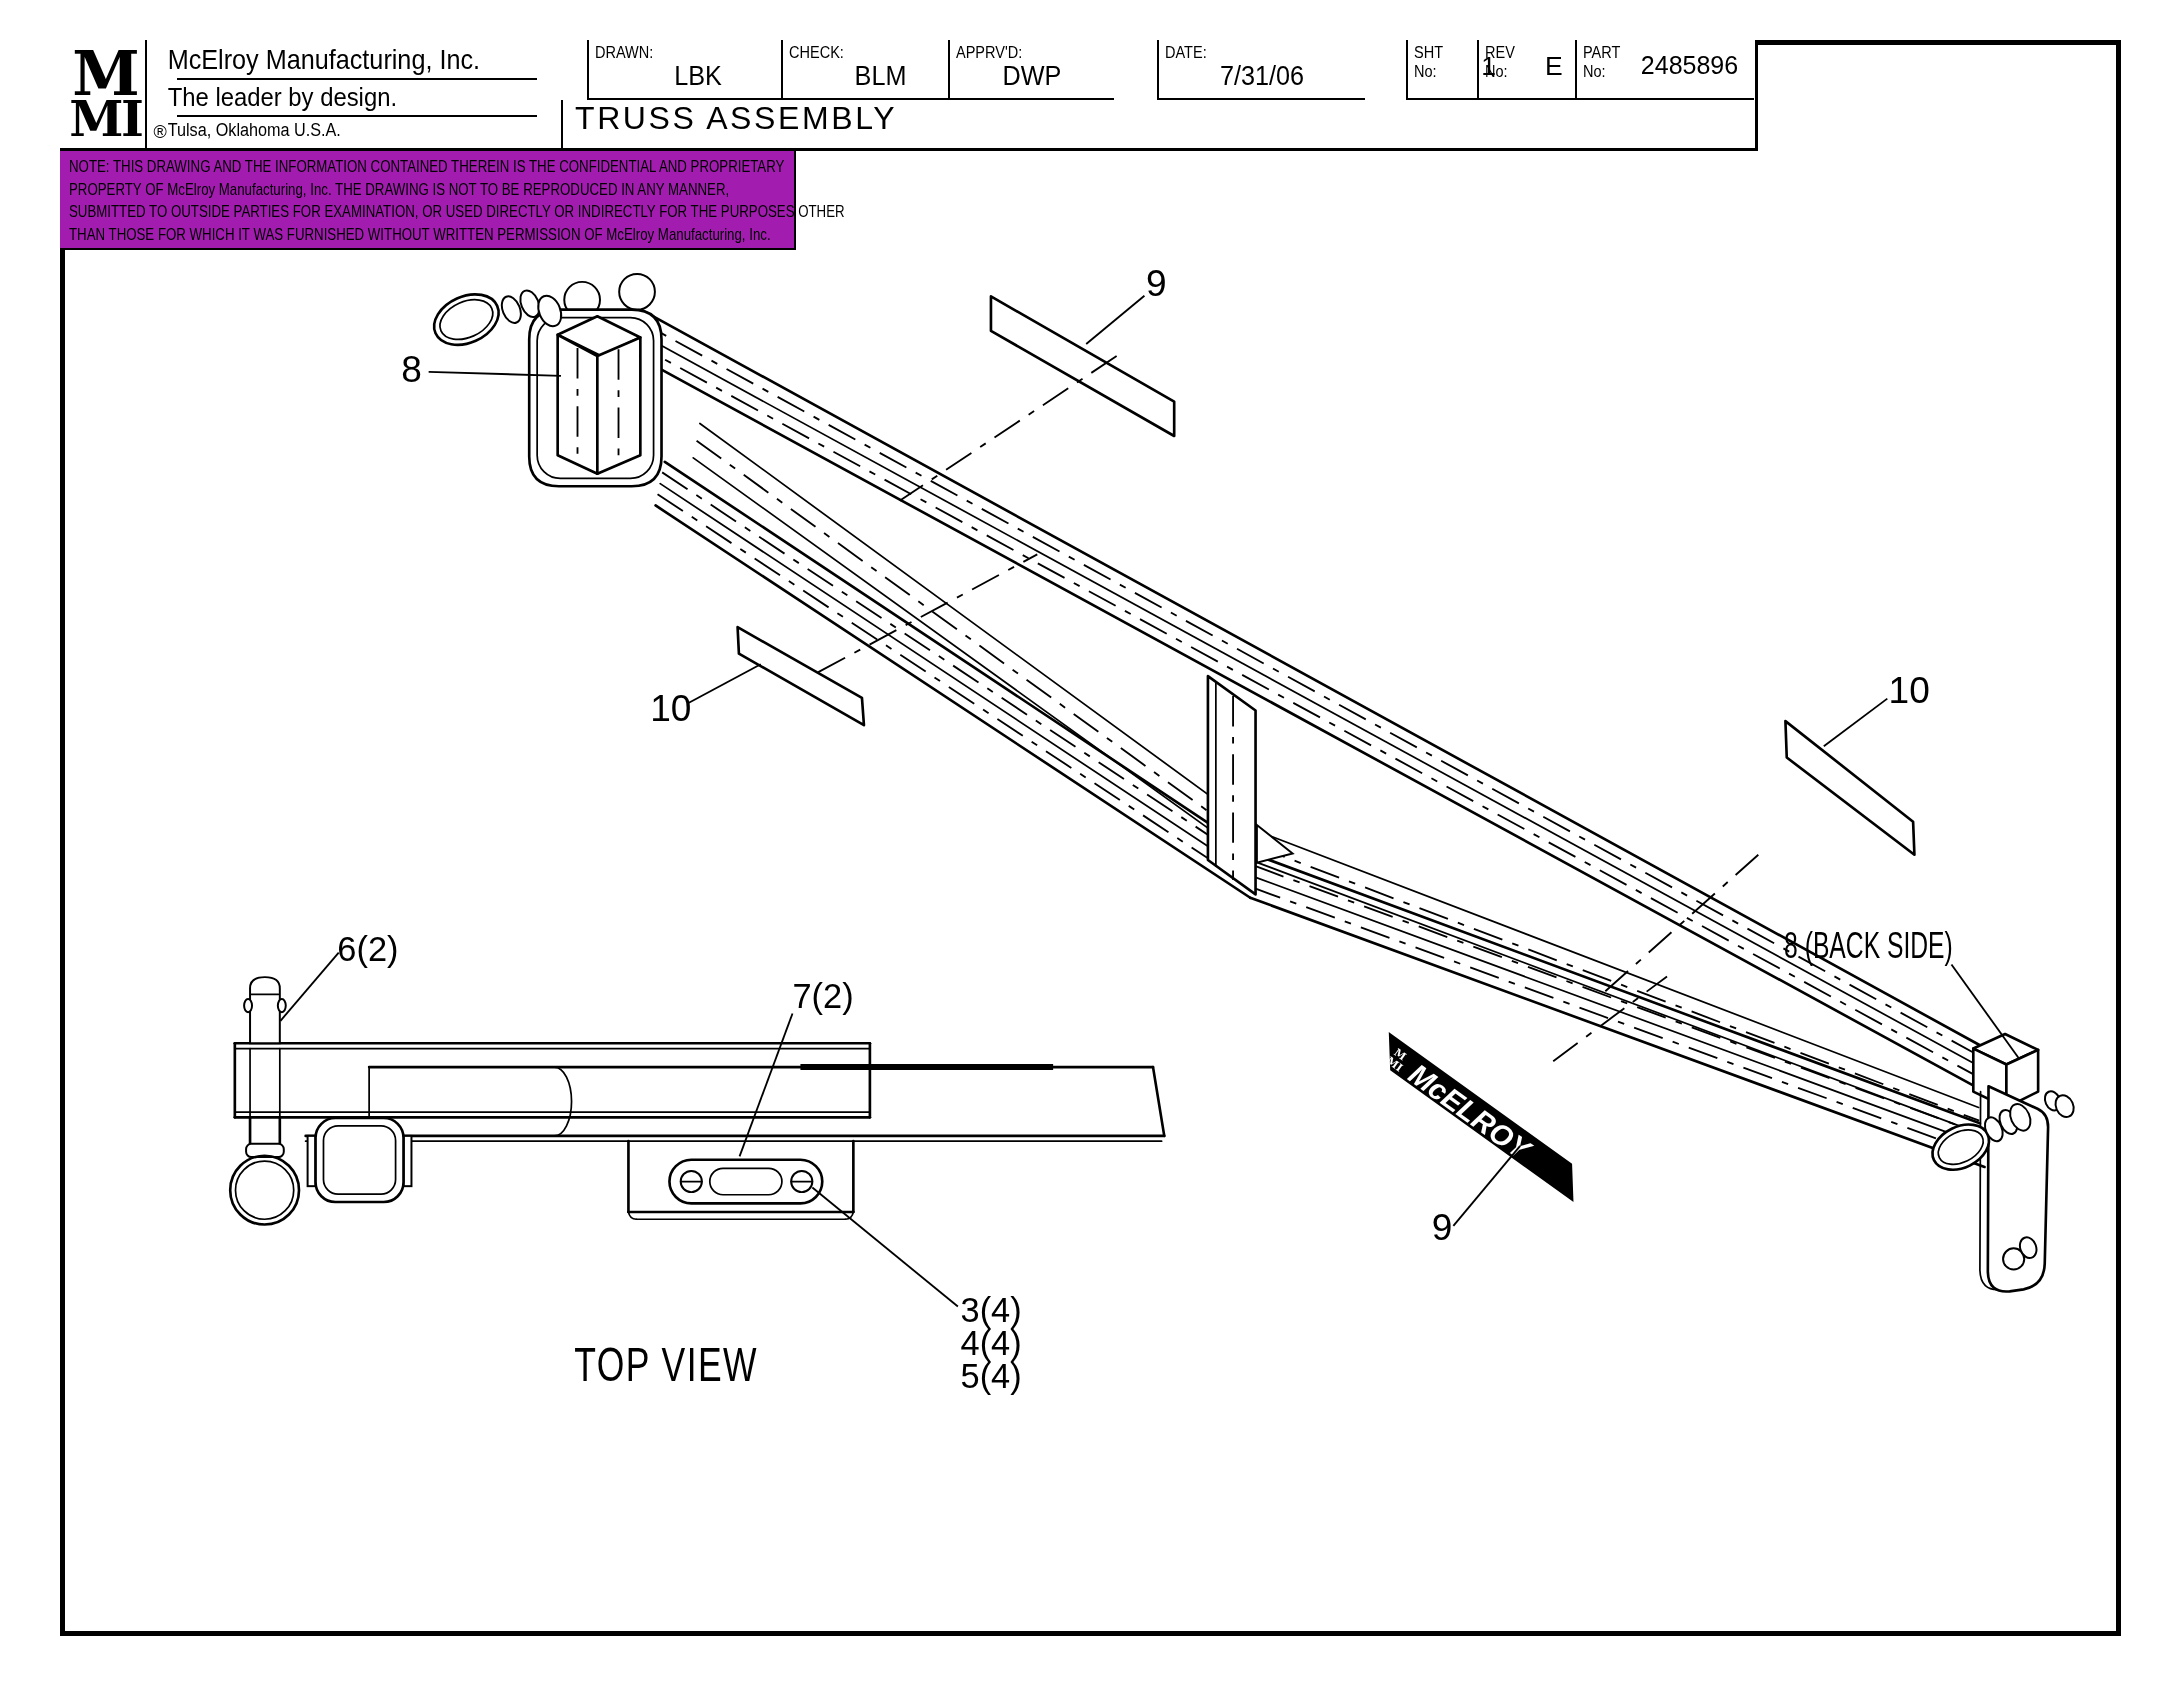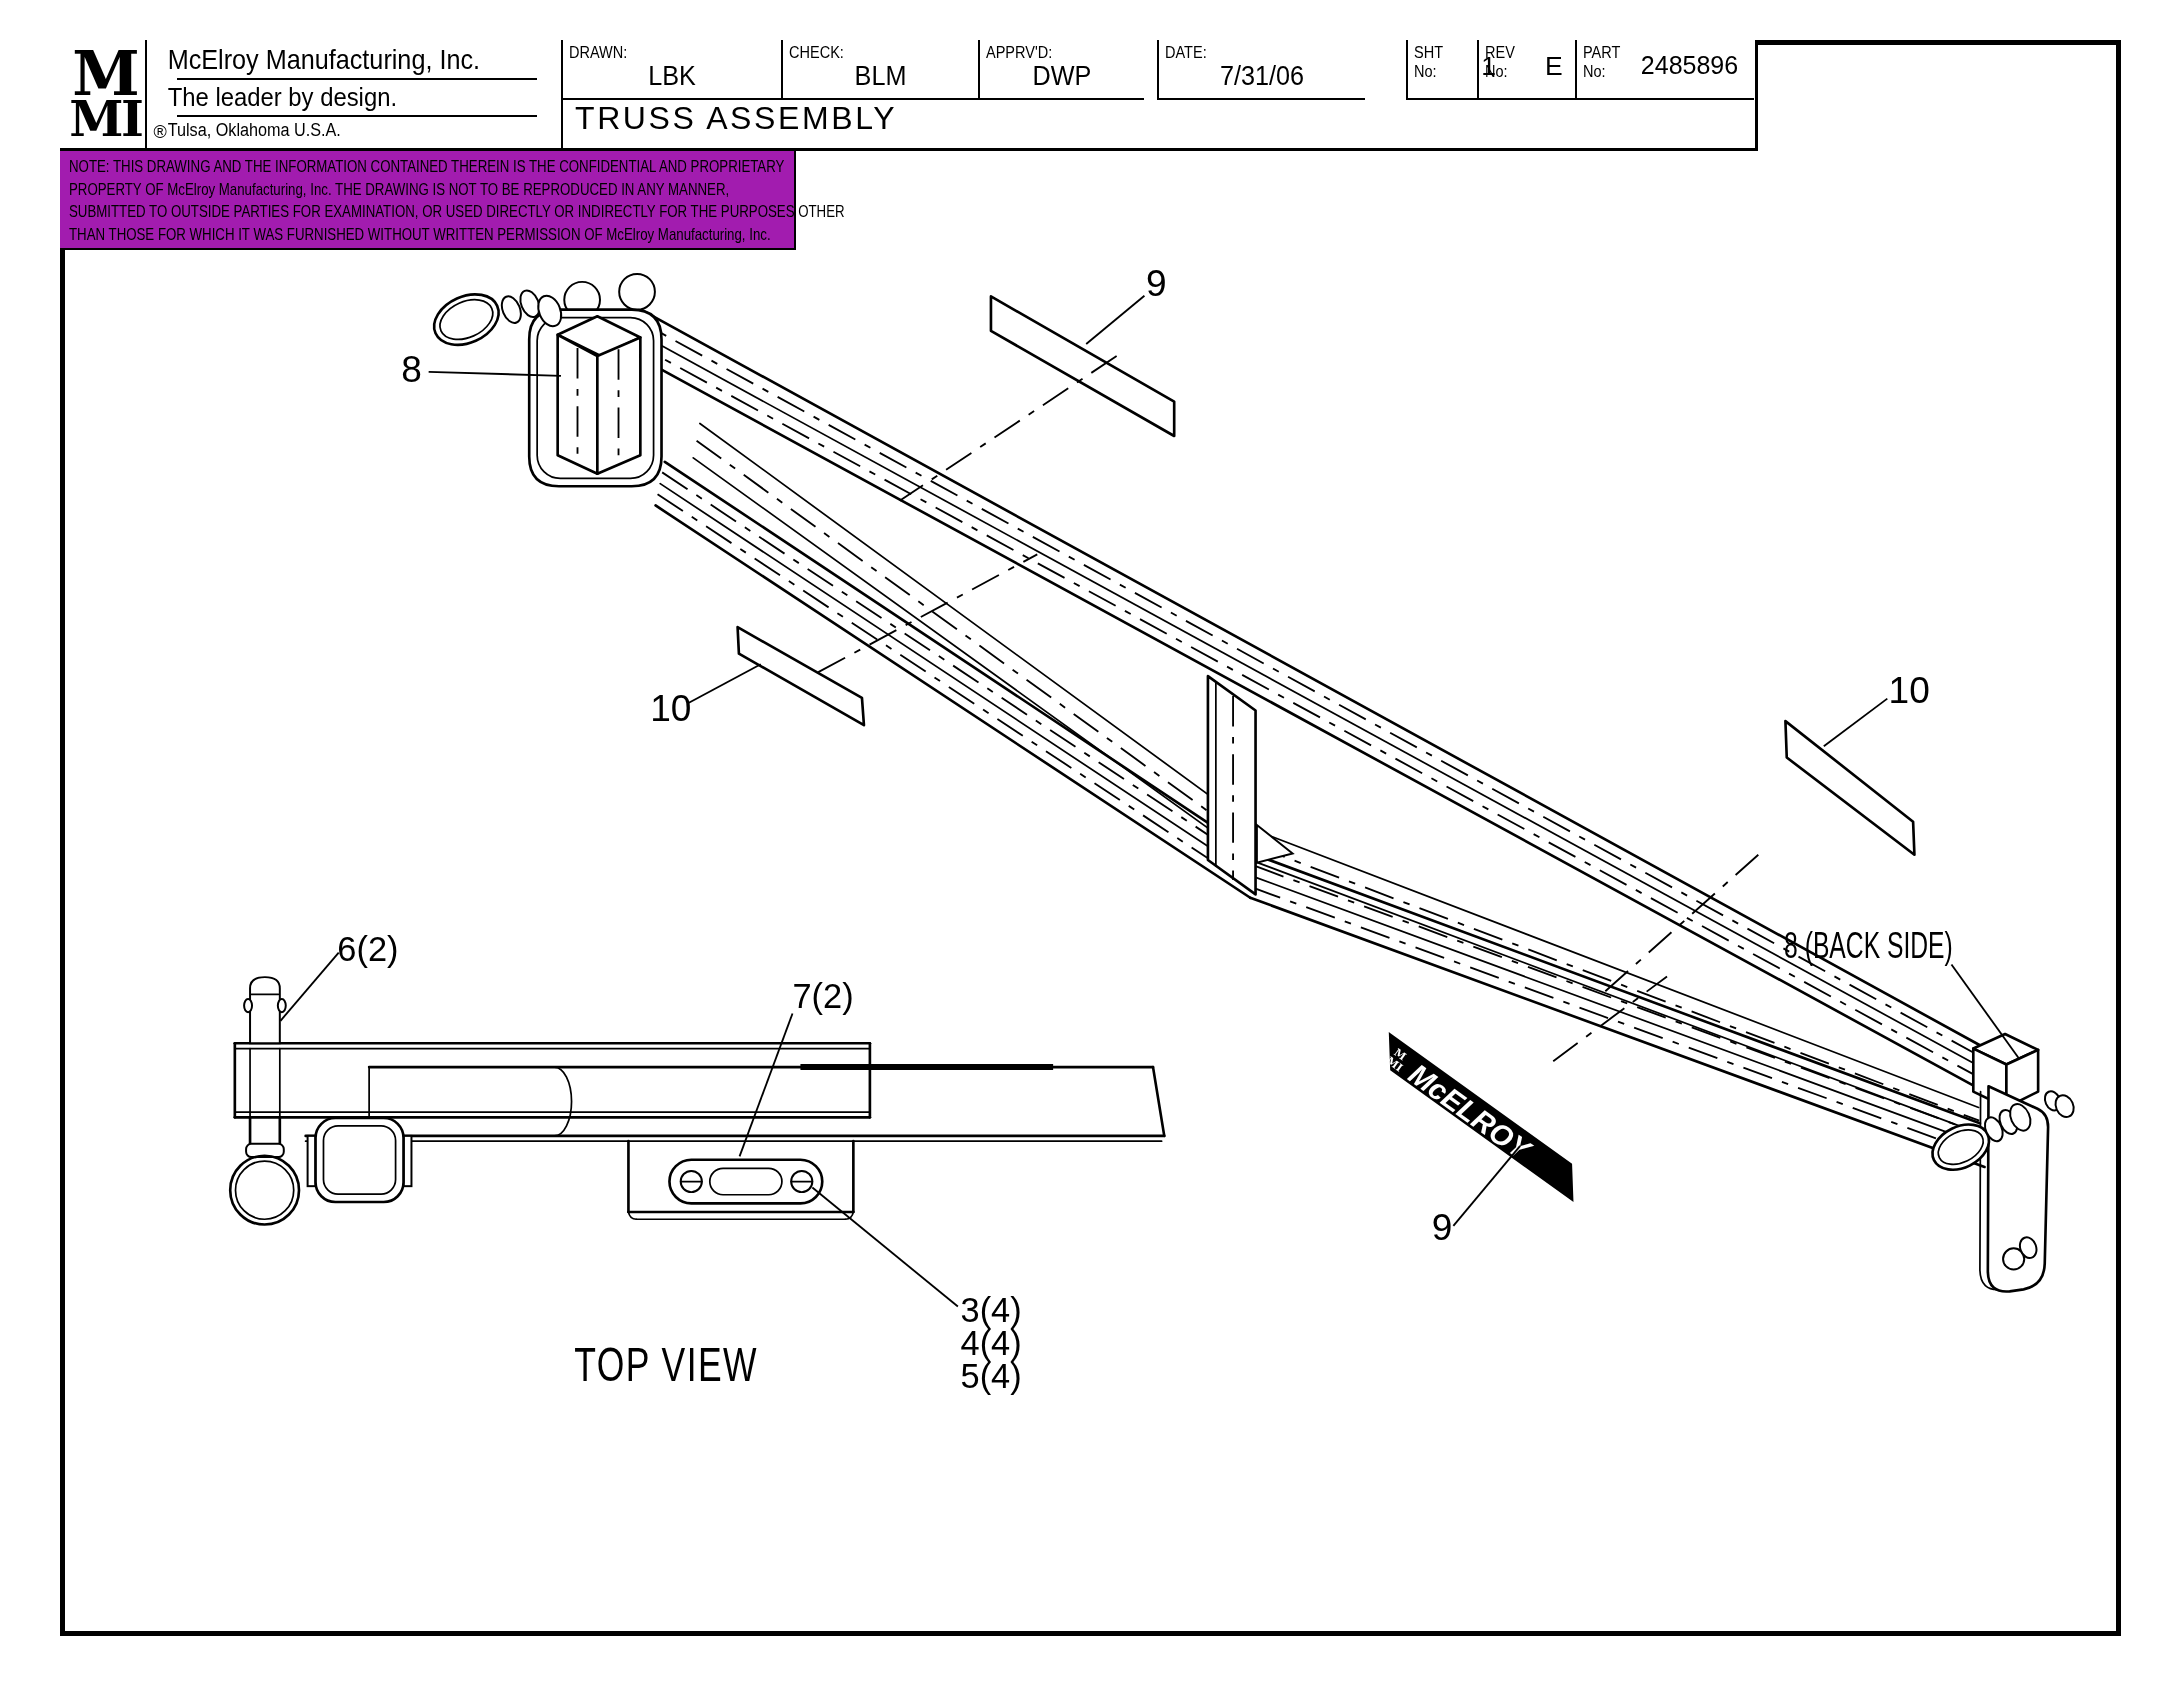--- a/index.html
+++ b/index.html
@@ -19,23 +19,23 @@
   .company-name{font-size:28px;margin-top:4px;transform:scaleX(.9)}
   .company-rule{height:2px;background:#000;margin:2px 24px 2px 30px}
   .company-tagline{font-size:26.5px;transform:scaleX(.9)}
   .company-location{font-size:18px;margin-top:2.6px;transform:scaleX(.9)}
   .registered{position:absolute;left:6.6px;bottom:5.3px;font-size:18px}
   .f-cell{top:0;height:60px;border-left:2.6px solid #000;border-bottom:2.6px solid #000}
   .f-label{position:absolute;top:3.3px;left:6px;font-size:16.5px;transform:scaleX(.88);transform-origin:0 0;white-space:nowrap}
   .f-label2{position:absolute;top:3.3px;left:6px;font-size:16.5px;line-height:18.5px;transform:scaleX(.88);transform-origin:0 0}
   .f-value{position:absolute;left:0;right:0;top:20px;text-align:center;font-size:28px;transform:scaleX(.9)}
   .f-value-sm{position:absolute;top:10.6px;font-size:26.5px}
-  .drawn-cell{left:501px;width:220px}
+  .drawn-cell{left:527px;width:220px}
   .check-cell{left:721px;width:197px}
-  .apprvd-cell{left:918px;width:166px}
+  .apprvd-cell{left:888px;width:166px}
   .date-cell{left:1097px;width:208px}
   .sht-cell{left:1346px;width:120px}
   .rev-cell{left:1417px;width:116px}
   .part-cell{left:1515px;width:179px}
   .title-row{left:501px;top:60px;width:1193px;height:48px;border-left:2.6px solid #000;
       display:flex;align-items:flex-start;padding-left:12px;font-size:32px;letter-spacing:2.6px;transform-origin:0 50%}
   
   .note{position:absolute;left:60px;top:151px;width:736px;height:99px;background:#a21caf;z-index:5;
       border-right:2.6px solid #000;border-bottom:2.6px solid #000;box-sizing:border-box;padding:5.3px 0 0 9.3px}
   .note .ln{font-size:17px;line-height:22.5px;white-space:nowrap;transform:scaleX(.78);transform-origin:0 50%}

